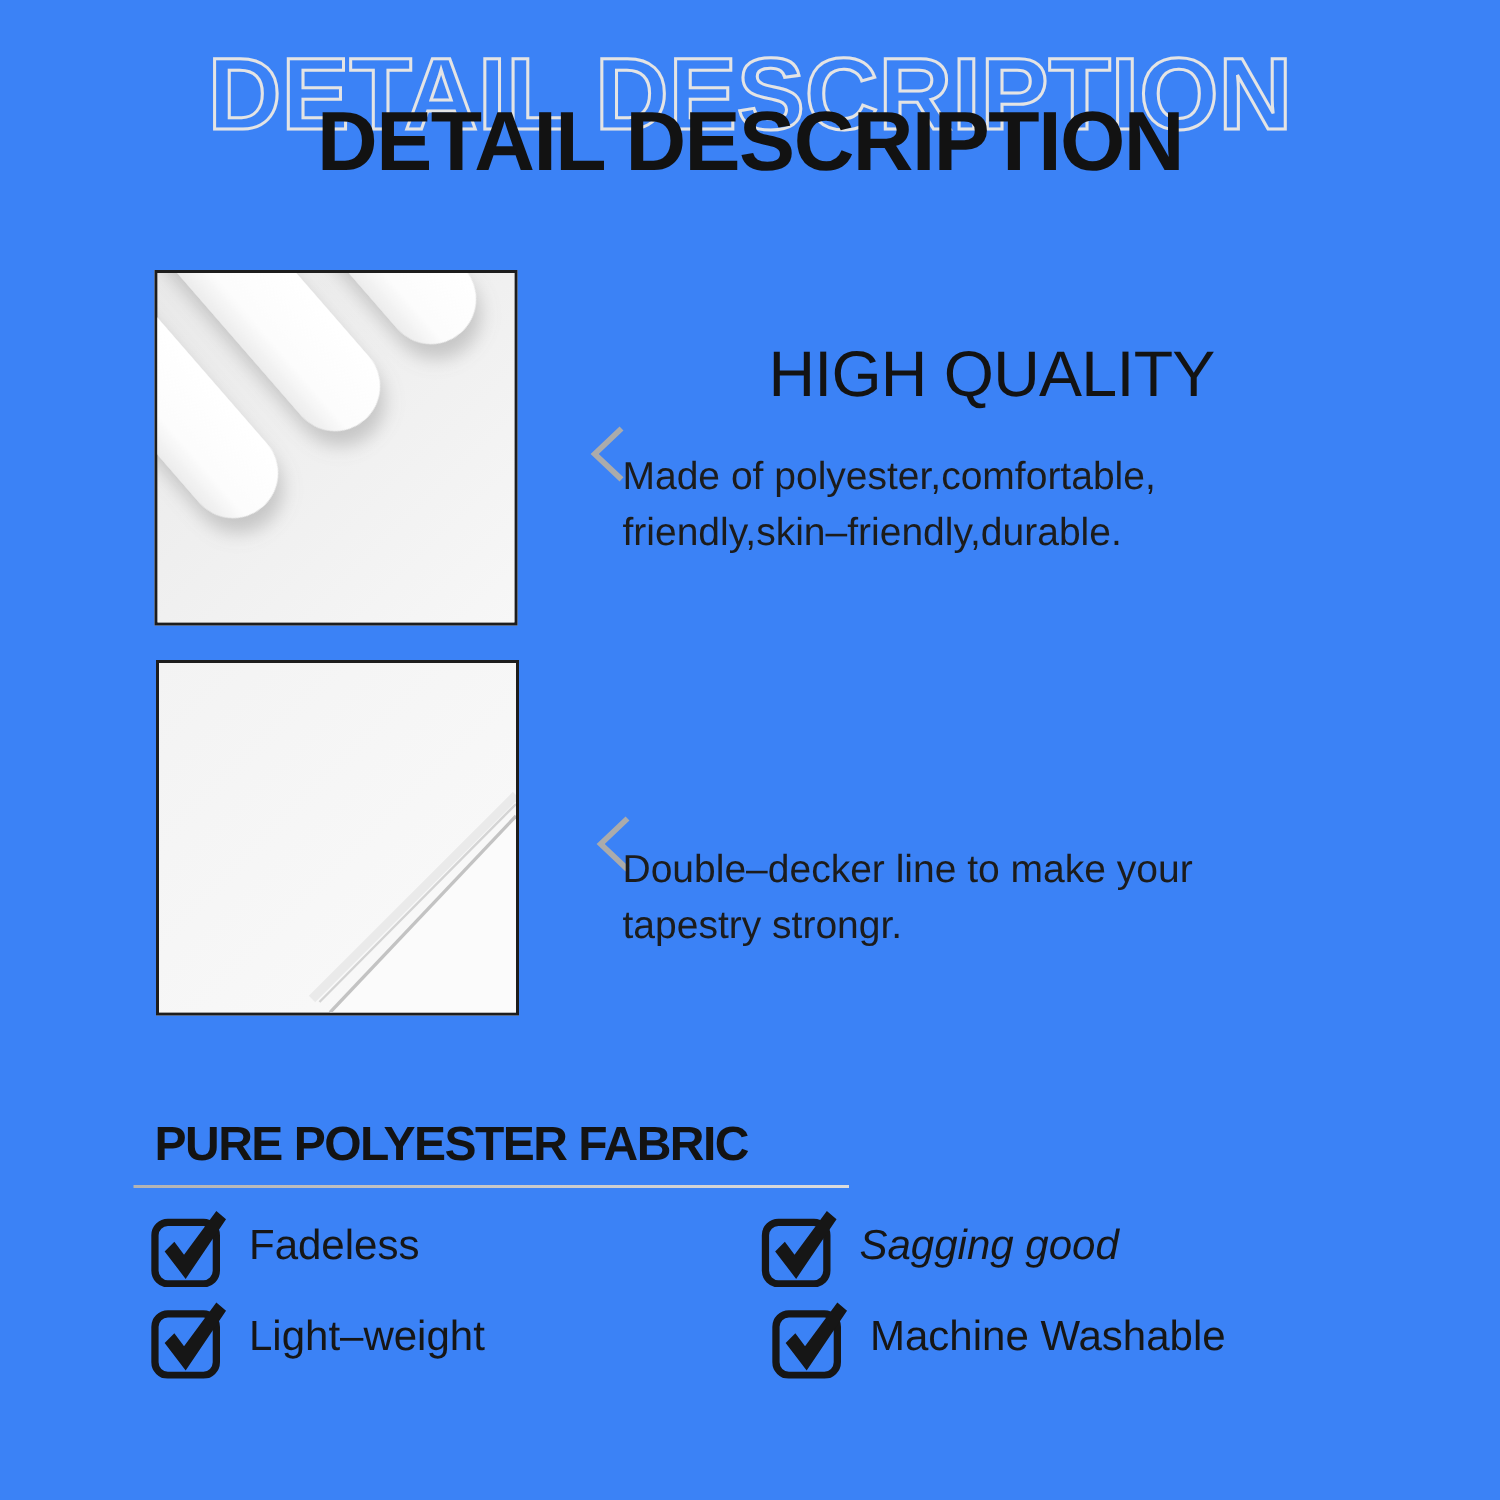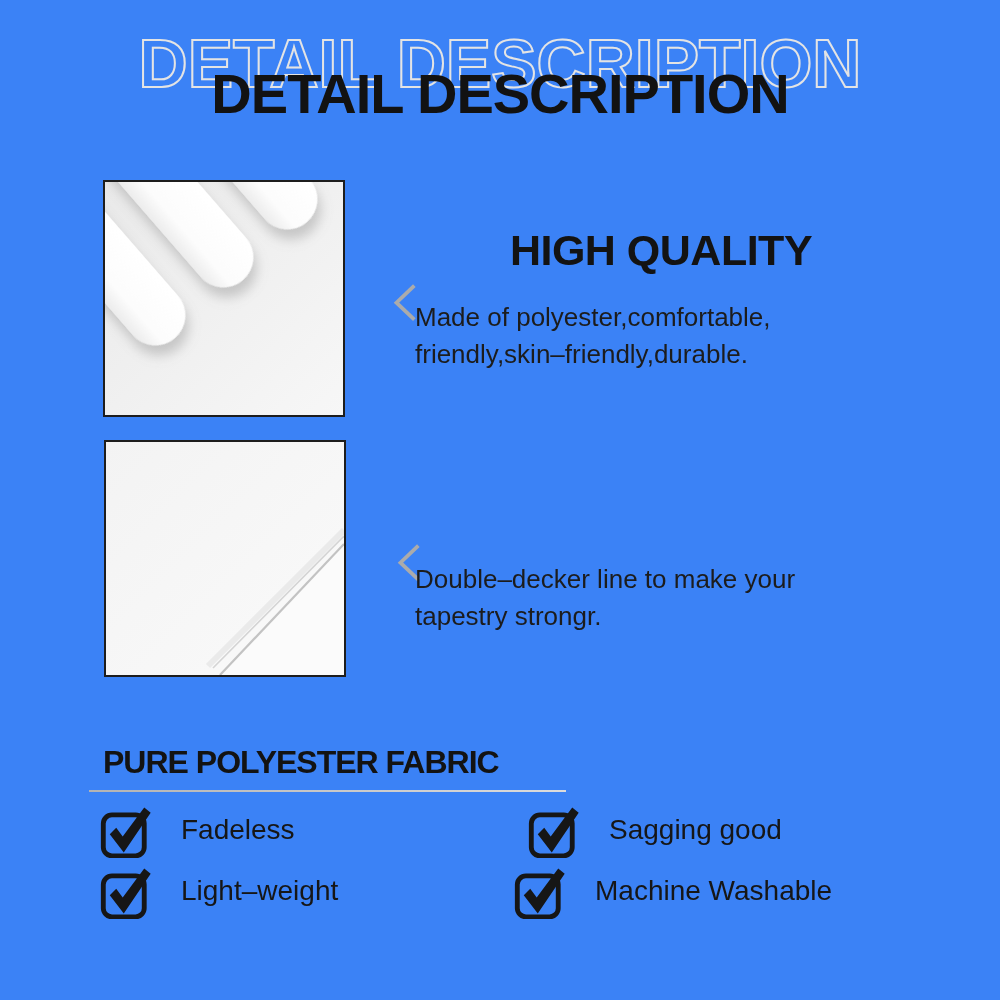--- a/index.html
+++ b/index.html
@@ -38,21 +38,21 @@
   .img-1{left:103px;top:180px;}
   .img-2{left:104px;top:440px;}
   .product-img svg{display:block;width:100%;height:100%;}
   
   .chevron{position:absolute;width:32px;height:46px;}
   .chev-1{left:388px;top:281px;}
   .chev-2{left:392px;top:541px;}
   
   .sec-heading{
     position:absolute;left:415px;width:492px;margin:0;
-    text-align:center;font-size:43px;font-weight:bold;
+    text-align:center;font-size:43px;font-weight:normal;
     letter-spacing:-0.5px;color:#131313;white-space:nowrap;
   }
   .sec-body{
     position:absolute;left:415px;width:492px;margin:0;
     text-align:left;font-size:26px;line-height:37px;
     color:#1c1c1c;
   }
   .h-1{top:226px;}
   .b-1{top:299px;}
   .h-2{top:495px;}
@@ -61,29 +61,29 @@
   .features-heading{
     position:absolute;left:103px;top:744px;margin:0;
     font-size:32px;font-weight:bold;letter-spacing:-1px;
     color:#131313;white-space:nowrap;
   }
   .features-underline{
     position:absolute;left:89px;top:790px;width:477px;height:2px;
     background:linear-gradient(to right,#b3b3b3,#dcdcdc);
   }
   .feat{
-    position:absolute;display:flex;align-items:center;gap:26px;
+    position:absolute;display:flex;align-items:center;gap:11px;
   }
   .feat svg{display:block;width:56px;height:56px;flex:0 0 auto;}
   .feat .feat-label{
     font-size:28px;color:#161616;line-height:56px;white-space:nowrap;
   }
   .feat-1{left:99px;top:802px;}
   .feat-2{left:99px;top:863px;}
-  .feat-3{left:527px;top:802px;}
+  .feat-3{left:506px;top:802px;font-style:italic;}
   .feat-4{left:513px;top:863px;}
 </style>
 </head>
 <body>
 
 <div class="page">
 
   <div class="watermark">DETAIL DESCRIPTION</div>
   <h1 class="main-title">DETAIL DESCRIPTION</h1>
 

